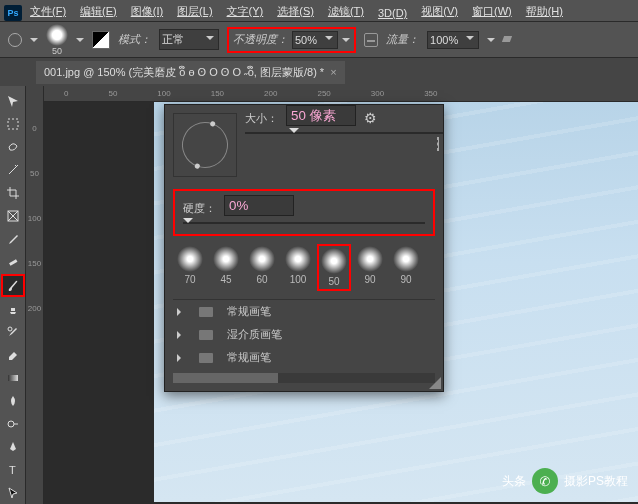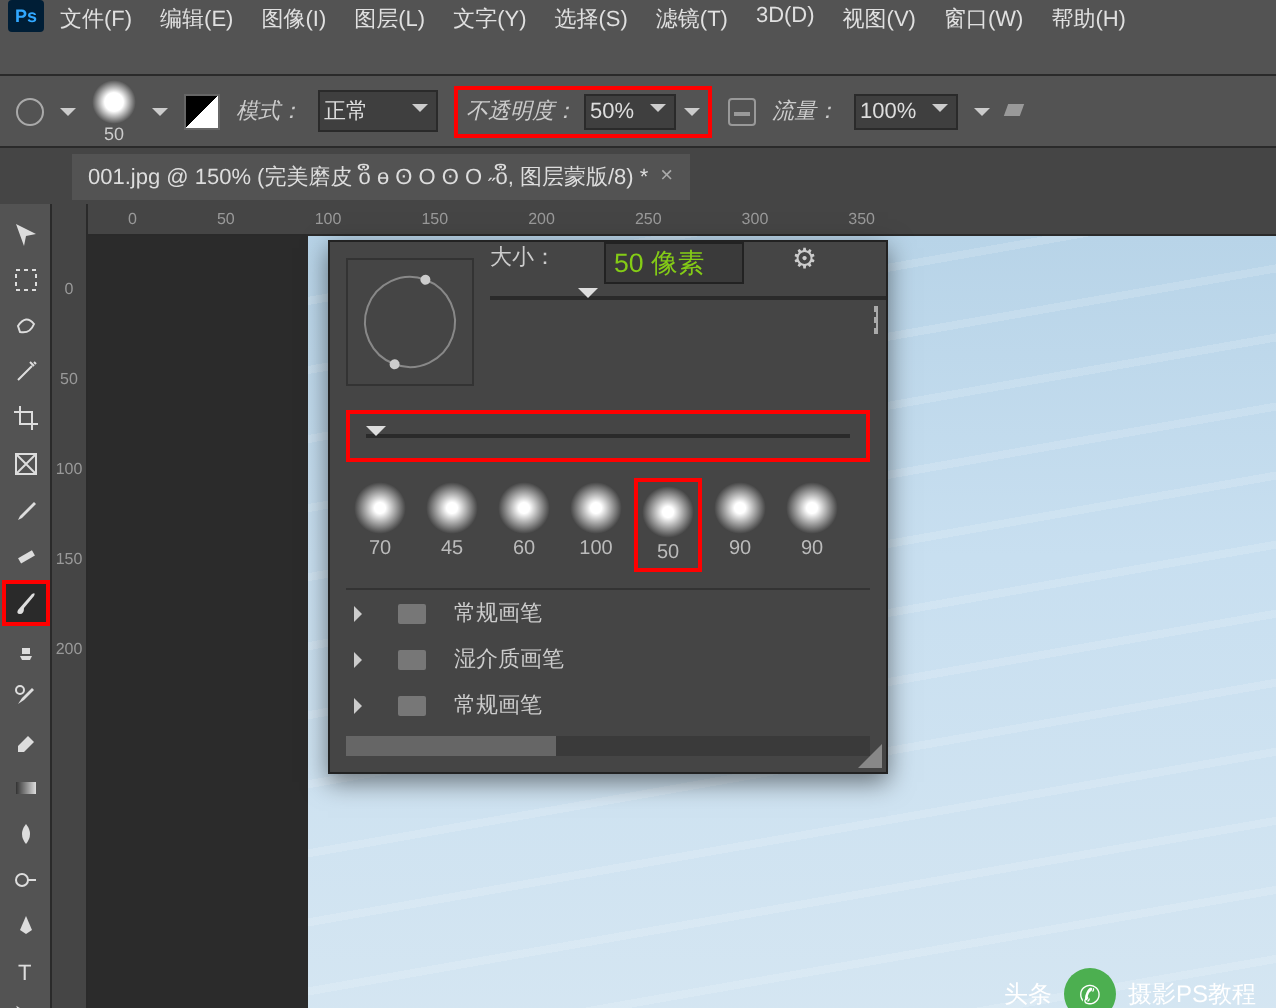--- a/index.html
+++ b/index.html
@@ -1,19 +1,19 @@
 <!DOCTYPE html>
 <html><head>
 <meta charset="utf-8">
 <style>
   * { margin: 0; padding: 0; box-sizing: border-box; font-family: "Microsoft YaHei", sans-serif; }
   body { background: #535353; color: #ccc; width: 638px; height: 504px; overflow: hidden; position: relative; font-size: 11px; }
-  .menubar { background: #535353; height: 38px; display: flex; align-items: flex-start; padding: 0 4px; gap: 2px; border-bottom: 1px solid #2a2a2a; }
+  .menubar { background: #535353; height: 22px; display: flex; align-items: flex-end; padding: 0 4px; gap: 2px; border-bottom: 1px solid #2a2a2a; }
   .ps-icon { width: 18px; height: 16px; background: #001e36; color: #31a8ff; display: flex; align-items: center; justify-content: center; font-weight: bold; font-size: 9px; border-radius: 2px; }
-  .menu-item { padding: 2px 6px; color: #e0e0e0; cursor: pointer; white-space: nowrap; }
+  .menu-item { padding: 2px 6px; color: #e0e0e0; cursor: pointer; white-space: nowrap; text-decoration: underline; }
   .optbar { background: #535353; height: 36px; display: flex; align-items: center; padding: 0 8px; gap: 8px; border-bottom: 1px solid #2a2a2a; }
   .brush-circle { width: 14px; height: 14px; border: 1px solid #aaa; border-radius: 50%; }
   .soft-dot { width: 22px; height: 22px; border-radius: 50%; background: radial-gradient(circle,#fff 0%,#fff 30%,rgba(255,255,255,0)70%); }
   .opt-label { color: #ccc; font-style: italic; }
   .opt-select { background: #3f3f3f; border: 1px solid #2a2a2a; color: #ddd; padding: 2px 20px 2px 2px; position: relative; min-width: 60px; }
   .chev::after { content: ""; position: absolute; right: 4px; top: 50%; transform: translateY(-50%); border: 4px solid transparent; border-top-color: #ccc; }
   .redbox { border: 2px solid #f00; padding: 2px 4px; display: flex; align-items: center; gap: 4px; }
   .alpha-sq { width: 18px; height: 18px; background: linear-gradient(135deg,#000 50%,#fff 50%); border: 1px solid #666; }
   .tabbar { background: #454545; height: 28px; display: flex; align-items: center; padding-left: 36px; }
   .doc-tab { background: #535353; padding: 4px 8px; color: #ddd; display: flex; align-items: center; gap: 6px; font-size: 11px; }
@@ -29,22 +29,22 @@
   .hruler { height: 16px; background: #454545; border-bottom: 1px solid #2a2a2a; color: #999; font-size: 8px; display: flex; align-items: center; padding-left: 20px; gap: 40px; }
   .sky { position: absolute; top: 16px; left: 110px; width: 500px; height: 400px; background: linear-gradient(180deg,#b8d4e8 0%,#c8dff0 40%,#d5e6f2 100%); }
   .sky::before { content: ""; position: absolute; inset: 0; background: repeating-linear-gradient(170deg,transparent 0 30px,rgba(255,255,255,.15) 30px 34px); }
   .brush-panel { position: absolute; top: 18px; left: 120px; width: 280px; background: #454545; border: 1px solid #222; box-shadow: 0 4px 12px rgba(0,0,0,.5); padding-bottom: 8px; }
   .bp-preview { width: 64px; height: 64px; border: 1px solid #333; position: relative; margin: 8px; flex-shrink: 0; }
   .ellipse { position: absolute; left: 50%; top: 50%; width: 46px; height: 46px; border: 1px solid #888; border-radius: 50%; transform: translate(-50%,-50%) rotate(20deg); }
   .ellipse::before, .ellipse::after { content: ""; position: absolute; width: 5px; height: 5px; background: #ccc; border-radius: 50%; }
   .ellipse::before { top: -3px; left: 50%; transform: translateX(-50%); }
   .ellipse::after { bottom: -3px; left: 50%; transform: translateX(-50%); }
   .bp-controls { flex: 1; }
-  .bp-field { display: flex; align-items: flex-start; gap: 24px; margin-bottom: 4px; }
-  .bp-input { background: #3a3a3a; border: 1px solid #222; color: #84cc16; padding: 2px 4px; width: 70px; }
+  .bp-field { display: flex; align-items: flex-end; gap: 8px; margin-bottom: 4px; }
+  .bp-input { background: #3a3a3a; border: 1px solid #222; color: #f9a8d4; padding: 2px 4px; width: 70px; }
   .slider-track { height: 2px; background: #2a2a2a; position: relative; margin: 6px 0 2px; }
   .slider-thumb { position: absolute; top: -4px; width: 0; height: 0; border: 5px solid transparent; border-top-color: #ddd; }
   .gear { color: #ccc; cursor: pointer; font-size: 14px; }
   .flip-icon { width: 14px; height: 10px; border: 1px solid #aaa; border-left-style: dashed; }
   .hardness-box { border: 2px solid #f00; padding: 4px 8px 8px; margin: 4px 8px; }
   .presets { display: flex; gap: 6px; padding: 6px 10px; align-items: flex-start; }
   .preset { width: 30px; text-align: center; cursor: pointer; }
   .preset-dot { width: 26px; height: 26px; border-radius: 50%; background: radial-gradient(circle,#fff 0%,#fff 15%,rgba(255,255,255,0) 70%); margin: 0 auto; }
   .preset-lbl { font-size: 10px; color: #bbb; margin-top: 2px; }
   .preset.hl { outline: 2px solid #f00; padding: 2px; }
@@ -250,20 +250,24 @@
             <span class="gear">⚙</span>
           </div>
           <div class="slider-track">
               <div class="slider-thumb" style="left:22%"></div>
             </div>
           <div style="text-align:right;padding:2px 4px 0 0"><span class="flip-icon"></span></div>
         </div>
       </div>
 
       <div class="hardness-box">
+        <div class="bp-field">
+          <span>硬度：</span>
+          <input class="bp-input" value="0%" style="">
+        </div>
         <div class="slider-track">
             <div class="slider-thumb" style="left:0%"></div>
           </div>
       </div>
 
       <div class="presets">
         <div class="preset">
             <div class="preset-dot"></div>
             <div class="preset-lbl">70</div>
           </div>

